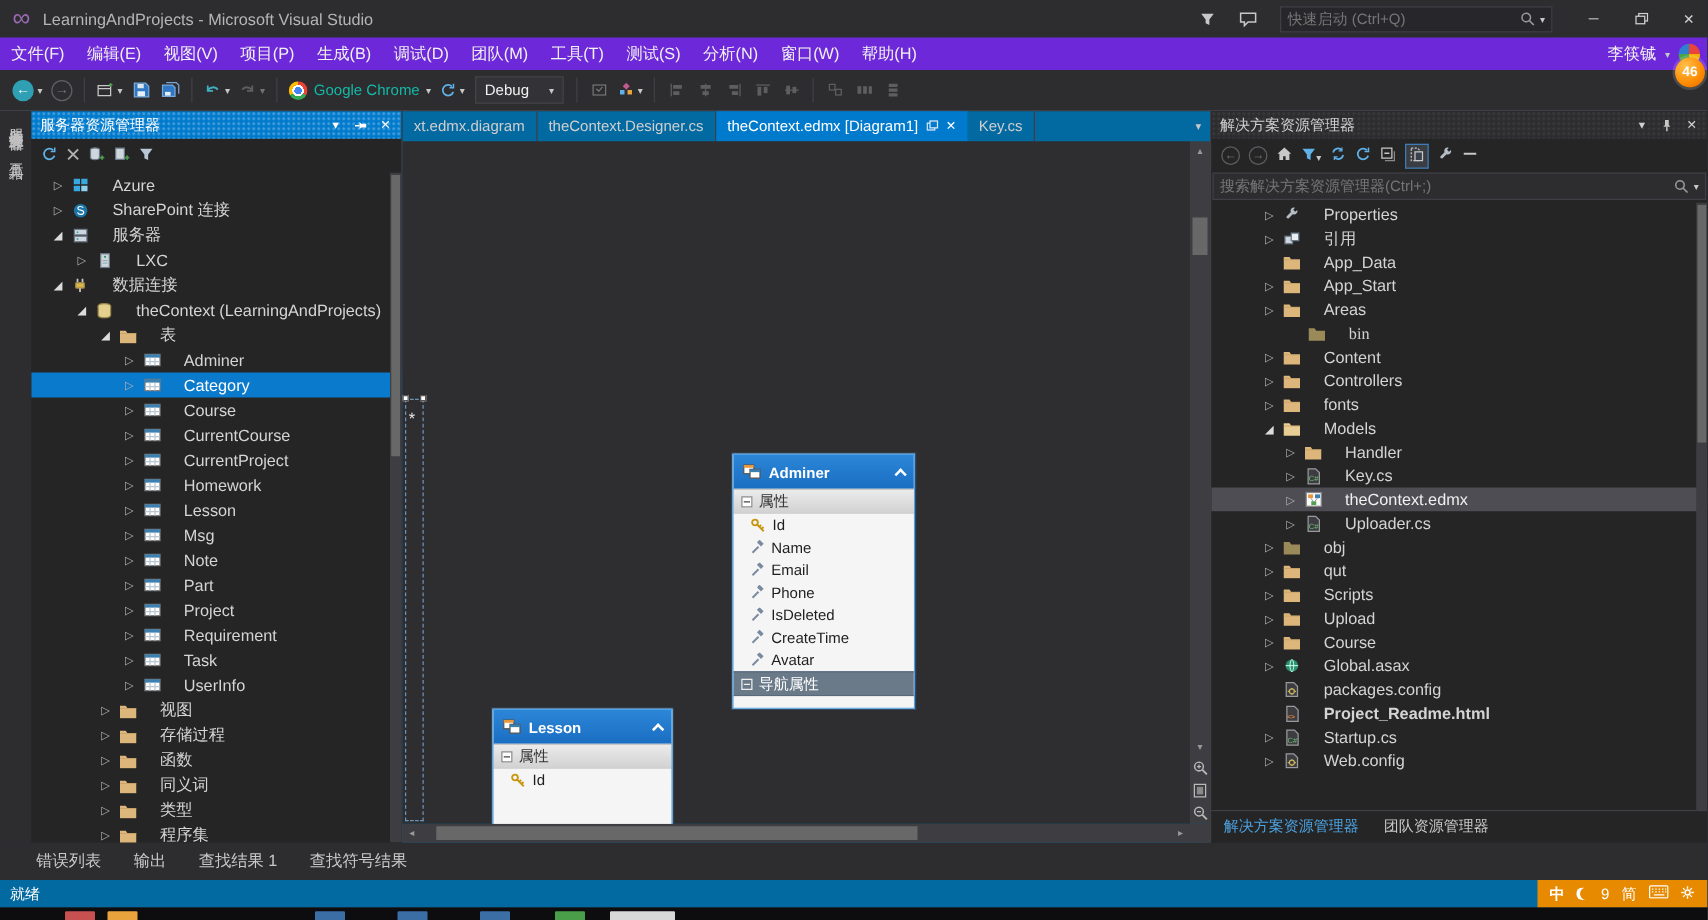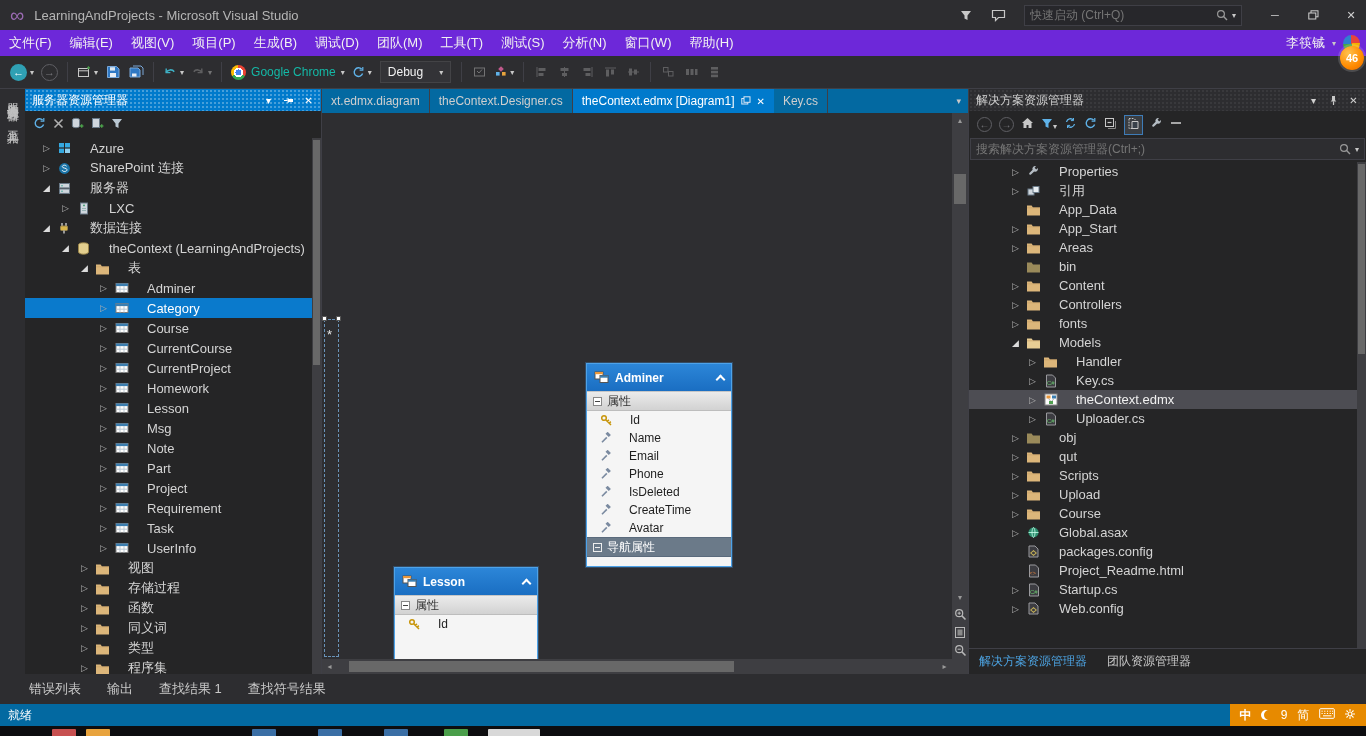--- a/index.html
+++ b/index.html
@@ -86,21 +86,21 @@
 
 .entity{position:absolute;border:1px solid #4da2e8;box-shadow:0 0 0 1px rgba(70,150,230,.28);background:#f5f5f5}
 .ent-header{height:27px;background:linear-gradient(#2c86d8,#1a6ec2);color:#fff;display:flex;align-items:center;padding:0 7px;gap:6px;font-size:12px;font-weight:bold}
 .chev{width:7px;height:7px;border-left:2px solid #fff;border-top:2px solid #fff;transform:rotate(45deg);margin-left:auto;margin-top:4px}
 .sect{height:20px;display:flex;align-items:center;gap:5px;padding:0 6px;background:linear-gradient(#ebebeb,#d2d2d2);border-top:1px solid #c6c6c6;border-bottom:1px solid #bdbdbd;color:#333;font-size:12px}
 .sect.selected{background:#6b7a89;color:#fff;border-color:#5a6a7c}
 .cbox{width:9px;height:9px;border:1px solid #888;position:relative;background:#fff;flex:none}
 .cbox::after{content:"";position:absolute;left:1px;right:1px;top:3px;height:1px;background:#444}
 .sect.selected .cbox{background:transparent;border-color:#eee}
 .sect.selected .cbox::after{background:#eee}
-.erow{height:18px;display:flex;align-items:center;gap:17px;padding:0 5px 0 13px;color:#1e1e1e;font-size:12px;background:#f5f5f5}
+.erow{height:18px;display:flex;align-items:center;gap:5px;padding:0 5px 0 13px;color:#1e1e1e;font-size:12px;background:#f5f5f5}
 .ent-filler{background:#f5f5f5}
 
 .sel-rect{position:absolute;border:1px dashed #6a93b8}
 .handle{position:absolute;width:5px;height:5px;background:#fff;border:1px solid #555}
 .sel-star{position:absolute;color:#e8e8e8;font-size:13px}
 
 .bottom-strip{height:30px;background:#2d2d30;display:flex;align-items:center;font-size:13px;color:#c8c8c8;padding-left:16px}
 .bstab{padding:0 13px}
 .statusbar{height:22px;background:#0369a1;display:flex;align-items:center;color:#fff;font-size:12px;padding-left:8px;position:relative}
 .ime{position:absolute;right:0;top:0;bottom:0;width:136px;background:#e78a00;display:flex;align-items:center;justify-content:space-evenly;color:#fff;font-size:12px}
@@ -1060,21 +1060,21 @@
           <span class="ticon">
             <span class="ic ">
               <svg width="15" height="13">
                 <path d="M1 2.5h4.6l1.4 2H14v8H1z" fill="#dcb67a"></path>
                 <path d="M1 4.8h13" stroke="#c9a268" stroke-width=".7"></path>
               </svg>
             </span>
           </span>
           <span class="tlabel">Areas</span>
         </div>
-        <div class="tree-row" style="padding-left: 38px;">
+        <div class="tree-row" style="padding-left: 58px; font-family: Liberation Serif, serif;">
           <span class="arr"></span>
           <span class="ticon">
             <span class="ic ">
               <svg width="15" height="13">
                 <path d="M1 2.5h4.6l1.4 2H14v8H1z" fill="#9a8a5a"></path>
               </svg>
             </span>
           </span>
           <span class="tlabel">bin</span>
         </div>
@@ -1254,21 +1254,21 @@
             <span class="ic ">
               <svg width="13" height="13">
                 <path d="M2 1h6l3 3v8H2z" fill="#3c3c41" stroke="#9a9a9e"></path>
                 <circle cx="6.5" cy="8" r="2" fill="none" stroke="#c8b458"></circle>
                 <path d="M6.5 5.3v1M6.5 9.7v1M4.2 8h-1M9.8 8h-1" stroke="#c8b458"></path>
               </svg>
             </span>
           </span>
           <span class="tlabel">packages.config</span>
         </div>
-        <div class="tree-row" style="padding-left: 38px;">
+        <div class="tree-row" style="padding-left: 38px; font-weight: bold;">
           <span class="arr"></span>
           <span class="ticon">
             <span class="ic ">
               <svg width="12" height="14">
                 <path d="M1.5 1h6l3 3v9h-9z" fill="#3c3c41" stroke="#9a9a9e"></path>
                 <text x="1.6" y="11" font-size="5.5" fill="#e0823d">&lt;&gt;</text>
               </svg>
             </span>
           </span>
           <span class="tlabel">Project_Readme.html</span>

